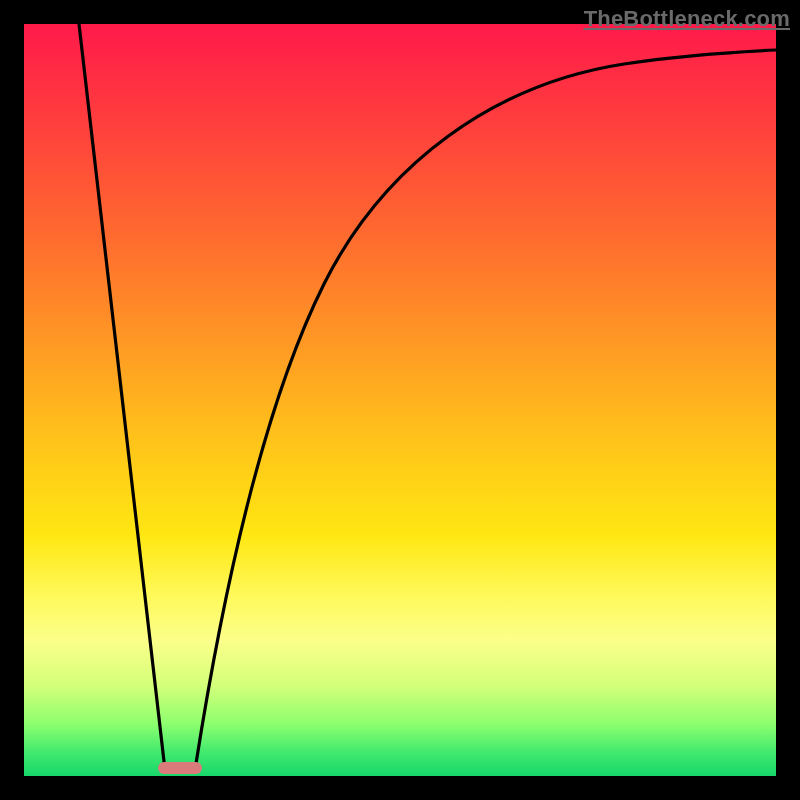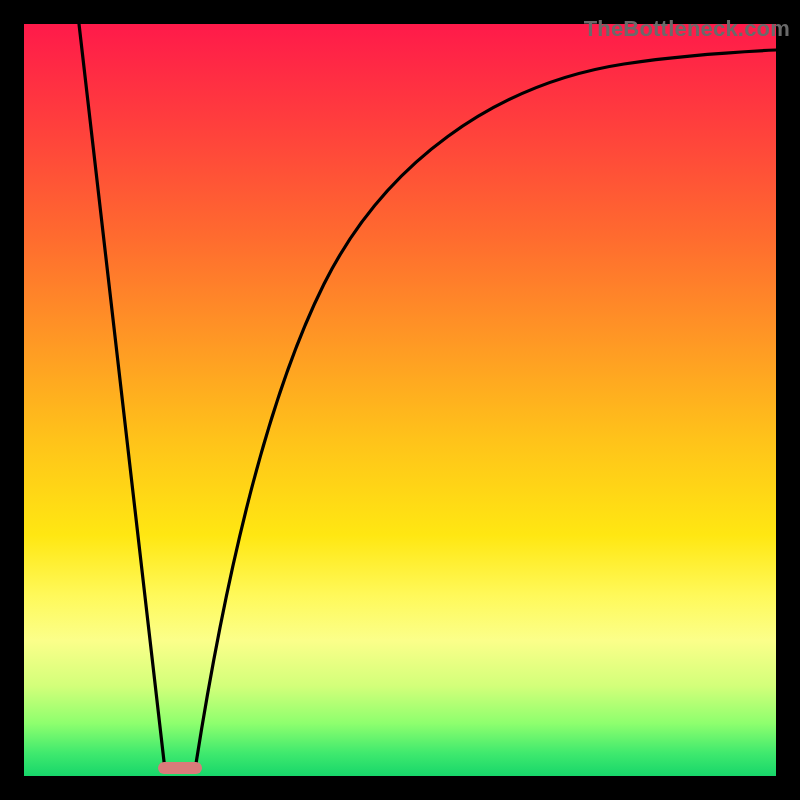--- a/index.html
+++ b/index.html
@@ -30,27 +30,28 @@
       #3fe96e 97%,
       #17d66a 100%);
   }
   .marker {
     position: absolute;
     border-radius: 999px;
     background: #d97b7a;
   }
   .watermark {
     position: absolute;
-    top: 16px;
+    top: 6px;
     right: 10px;
     font-family: Arial, Helvetica, sans-serif;
     font-size: 22px;
     font-weight: 600;
     color: #6a6a6a;
     letter-spacing: 0.2px;
+    text-decoration: underline;
   }
   svg.curves {
     position: absolute;
     left: 0; top: 0;
     width: 100%; height: 100%;
     pointer-events: none;
   }
 </style>
 </head>
 <body>

